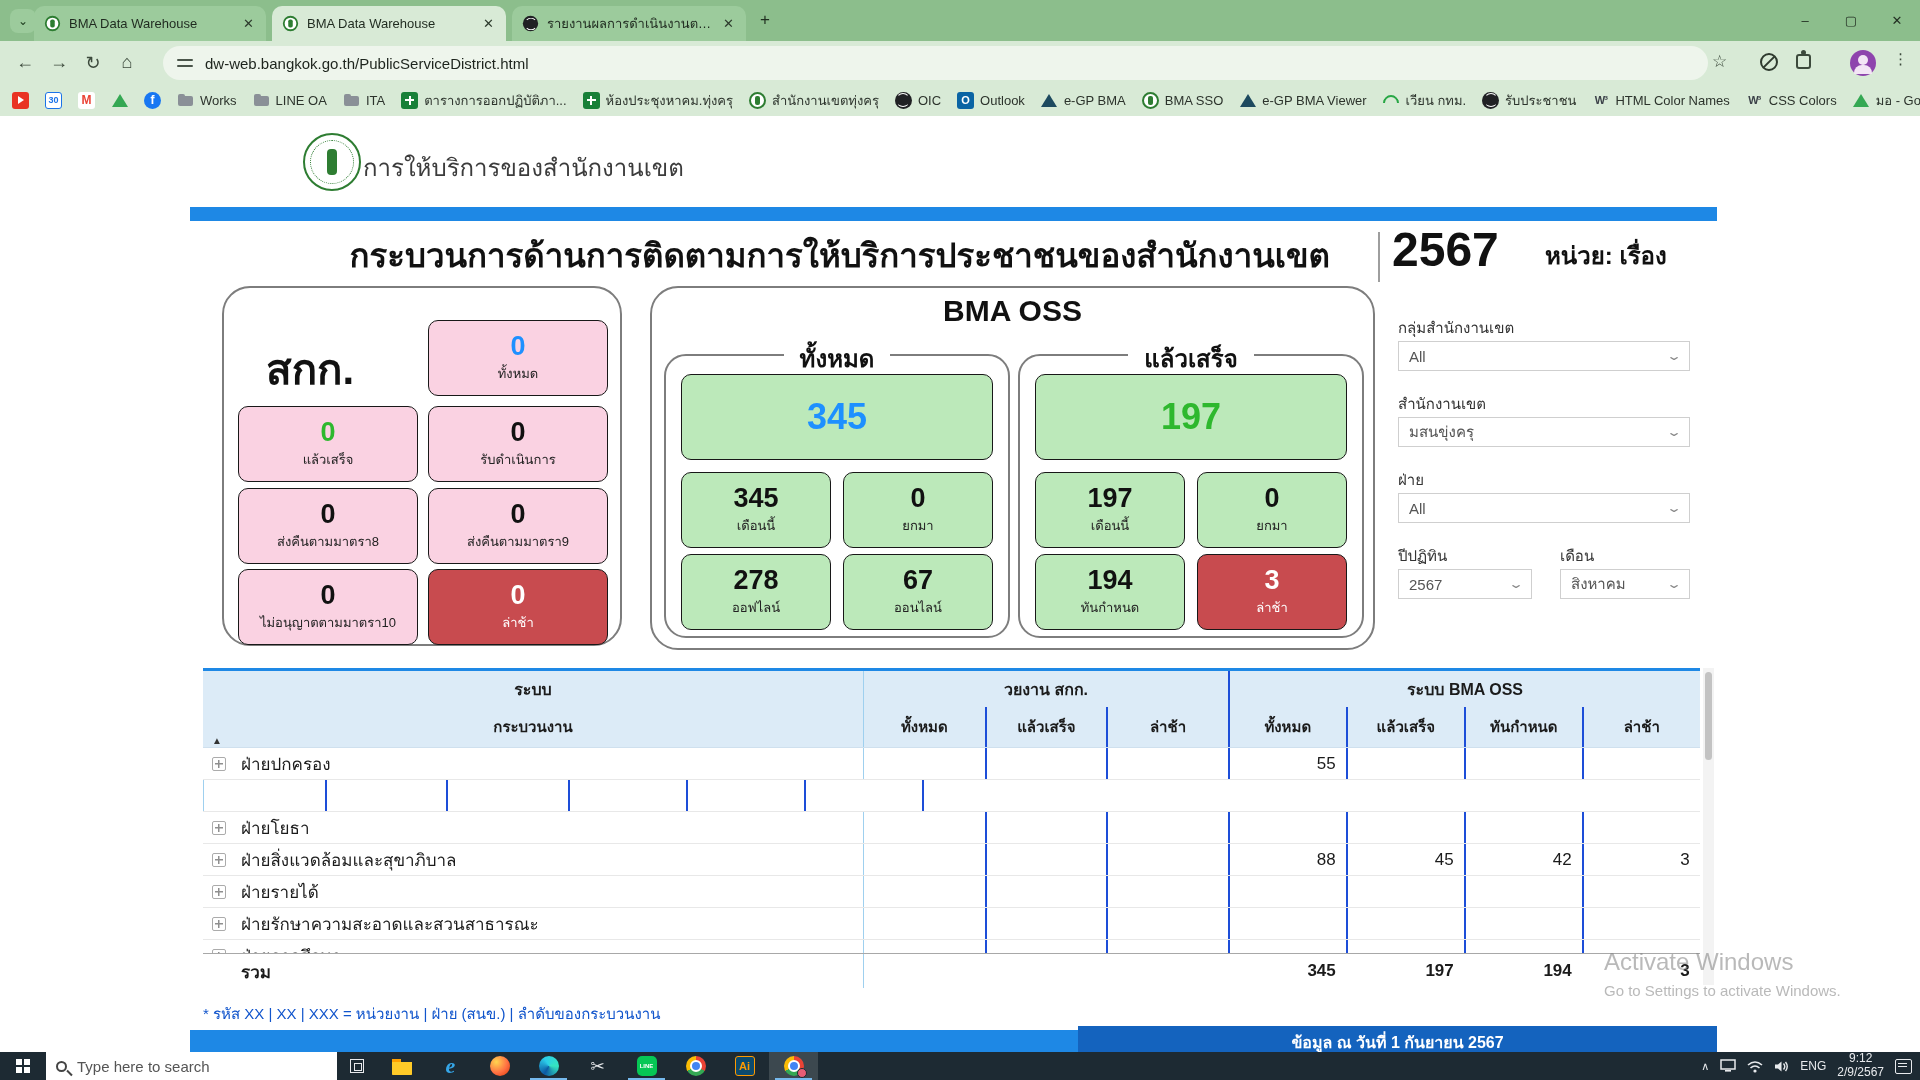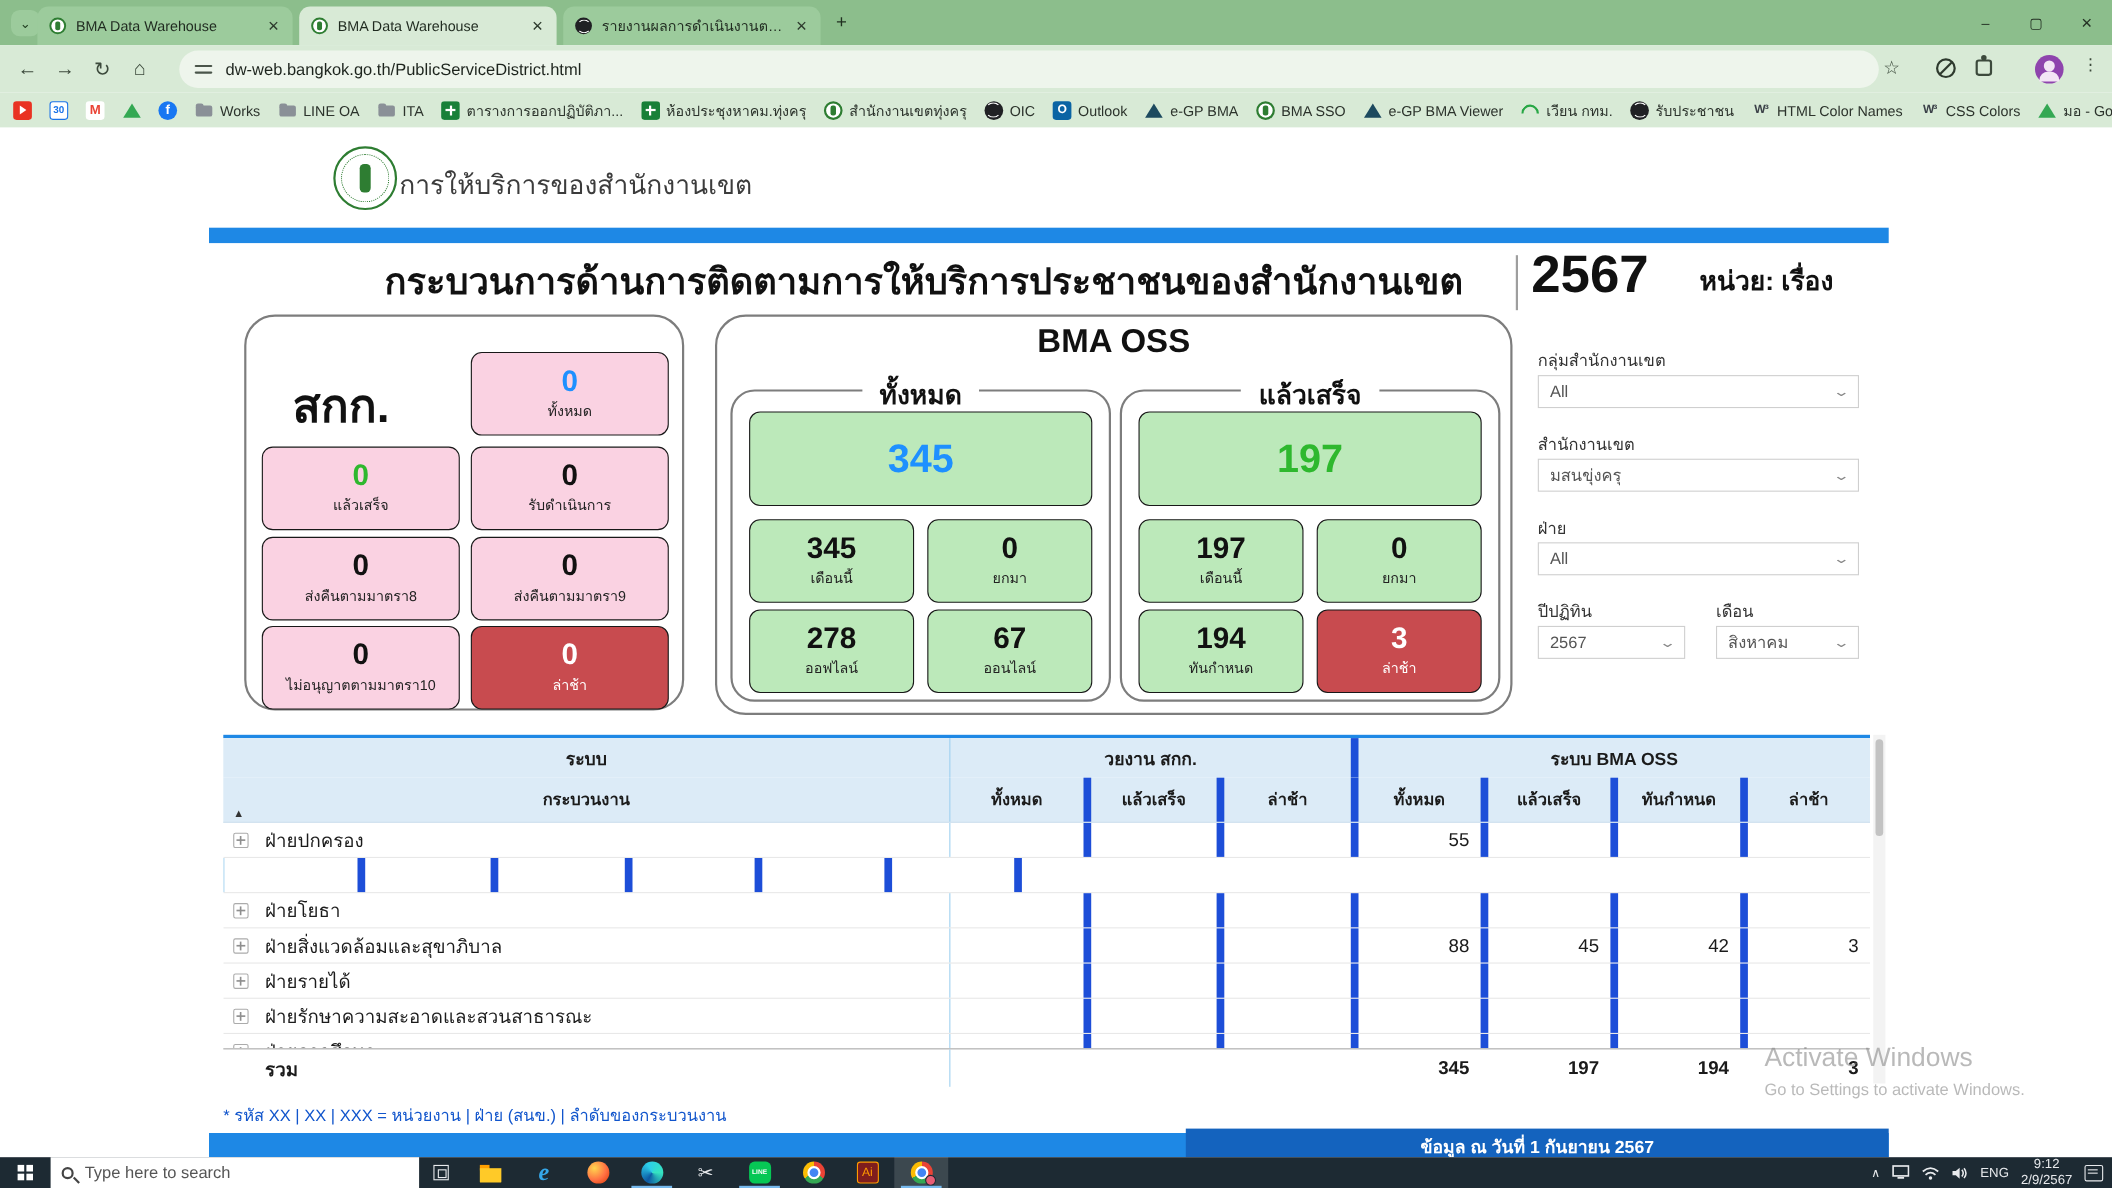--- a/index.html
+++ b/index.html
@@ -96,21 +96,21 @@
   .fselect{position:absolute;height:30px;border:1px solid #cfcfcf;background:#fff;display:flex;align-items:center;padding:0 10px;font-size:15px;color:#555}
   .fselect .chev{margin-left:auto;color:#888;font-size:12px;transform:scaleX(1.6)}
 
   
   .tablewrap{position:absolute;left:203px;top:552px;width:1497px;height:317px;border-top:3px solid #1e88e5;font-size:17px;color:#1b1b1b}
   .thead1{position:absolute;left:0;top:0;width:100%;height:36px;background:#dcebf7;display:flex}
   .thead2{position:absolute;left:0;top:36px;width:100%;height:41px;background:#dcebf7;display:flex;border-bottom:1px solid #cfe0ee}
   .gh{display:flex;align-items:center;justify-content:center;font-weight:700;font-size:16px}
   .ch{display:flex;align-items:center;justify-content:center;font-weight:700;font-size:15px}
   .w-label{width:660px}.w-skk{width:121.6px}.w-oss{width:118px}
-  .bl-blue{border-left:1px solid #9fd0ef}.bl-gray{border-left:7px solid #1d4ed8}
+  .bl-blue{border-left:1px solid #9fd0ef}.bl-gray{border-left:2px solid #1d4ed8}
   .sortmark{position:absolute;left:9px;top:64px;font-size:10px;color:#333}
   .trows{position:absolute;left:0;top:77px;width:100%;height:205px;overflow:hidden}
   .trow{display:flex;height:32px;border-bottom:1px solid #e8e8e8;align-items:center}
   .tcell{height:100%;display:flex;align-items:center;justify-content:flex-end;padding-right:10px}
   .tname{width:660px;justify-content:flex-start;padding-left:38px;position:relative}
   .expander{position:absolute;left:9px;top:9px;width:14px;height:14px;border:1px solid #ababab;border-radius:2px;background:linear-gradient(#8f8f8f 0 0) center/8px 1.5px no-repeat,linear-gradient(#8f8f8f 0 0) center/1.5px 8px no-repeat,#fff}
   .totalrow{position:absolute;left:0;top:282px;width:100%;height:35px;background:#fff;border-top:1px solid #a8a8a8;display:flex;align-items:center;font-weight:700}
   .totalrow .tname{padding-left:38px}
   .tscroll{position:absolute;left:1703px;top:552px;width:11px;height:317px;background:#f3f3f3}
   .tscroll::after{content:"";position:absolute;left:2px;top:4px;width:7px;height:88px;border-radius:4px;background:#c3c3c3}
@@ -121,40 +121,40 @@
   .infobox span{position:absolute;left:0;bottom:-3px;width:100%;text-align:center;color:#fff;font-size:16px;font-weight:700}
   .watermark{position:absolute;left:1604px;top:832px;color:rgba(128,128,128,.55)}
   .watermark .w1{font-size:24px}
   .watermark .w2{font-size:15px;margin-top:6px}
 
   
   .taskbar{position:absolute;left:0;top:1052px;width:1920px;height:28px;background:#1d2a33;display:flex;align-items:center}
   .startbtn{width:46px;height:28px;display:flex;align-items:center;justify-content:center}
   .winlogo{width:14px;height:14px;display:grid;grid-template-columns:6px 6px;grid-template-rows:6px 6px;gap:1.5px}
   .winlogo i{background:#fff}
-  .tsearch{width:335px;height:28px;background:#fff;display:flex;align-items:center;padding:0 10px;gap:10px}
+  .tsearch{width:291px;height:28px;background:#fff;display:flex;align-items:center;padding:0 10px;gap:10px}
   .mag{width:11px;height:11px;border:2px solid #444;border-radius:50%;position:relative;flex:none}
   .mag::after{content:"";position:absolute;left:8px;top:9px;width:7px;height:2px;background:#444;transform:rotate(45deg)}
   .tsearch span{font-size:15px;color:#555}
   .taskview{width:40px;display:flex;align-items:center;justify-content:center}
   .tvic{width:14px;height:14px;border:1.5px solid #e8eaed;position:relative}
   .tvic::after{content:"";position:absolute;left:3px;top:3px;width:6px;height:6px;border:1.5px solid #e8eaed}
   .tslot{width:49px;height:28px;display:flex;align-items:center;justify-content:center;position:relative}
   .tslot.open::after{content:"";position:absolute;left:6px;bottom:0;width:37px;height:2px;background:#76b9ed}
   .tslot.active{background:rgba(255,255,255,.14)}
   .ti{width:20px;height:20px;position:relative;display:flex;align-items:center;justify-content:center}
   .ti-explorer{background:linear-gradient(#ffca28 0 0) 0 6px/20px 13px no-repeat,linear-gradient(#ffa000 0 0) 0 3px/9px 5px no-repeat;border-radius:2px}
   .ti-ie{color:#35a6e8;font-size:22px;font-weight:700;font-style:italic;font-family:"Liberation Serif",serif}
   .ti-firefox{border-radius:50%;background:radial-gradient(circle at 32% 30%,#ffd54f,#ff7043 55%,#e64a19 85%)}
   .ti-edge{border-radius:50%;background:conic-gradient(from 210deg,#0c59a4,#2ccdea,#35e4c0,#0c59a4)}
   .ti-snip{color:#e8eaed;font-size:17px}
   .ti-line{background:#06c755;border-radius:5px;color:#fff;font-size:6px;font-weight:700}
   .ti-chrome{border-radius:50%;background:conic-gradient(#ea4335 0 120deg,#34a853 0 240deg,#fbbc04 0 360deg)}
   .ti-chrome::after{content:"";width:8px;height:8px;background:#4285f4;border:2.5px solid #fff;border-radius:50%}
-  .ti-ai{background:#7f1d1d;border:1px solid #ff9a00;border-radius:3px;color:#ff9a00;font-size:11px;font-weight:400}
+  .ti-ai{background:#0c4a6e;border:1px solid #ff9a00;border-radius:3px;color:#ff9a00;font-size:11px;font-weight:700}
   .badge{position:absolute;right:-3px;bottom:-2px;width:10px;height:10px;border-radius:50%;background:#e85d75;border:1.5px solid #1d2a33}
   .tray{margin-left:auto;display:flex;align-items:center;gap:11px;padding-right:8px;color:#e8eaed}
   .tray .chev{font-size:11px}
   .lang{font-size:12px}
   .clock{font-size:12px;text-align:center;line-height:1.15}
   .notif{width:17px;height:15px;border:1.5px solid #e8eaed;border-radius:2px;position:relative}
   .notif::after{content:"";position:absolute;left:2px;top:3px;width:9px;height:1.5px;background:#e8eaed;box-shadow:0 3px 0 #e8eaed}
 </style>
 </head>
 <body>

